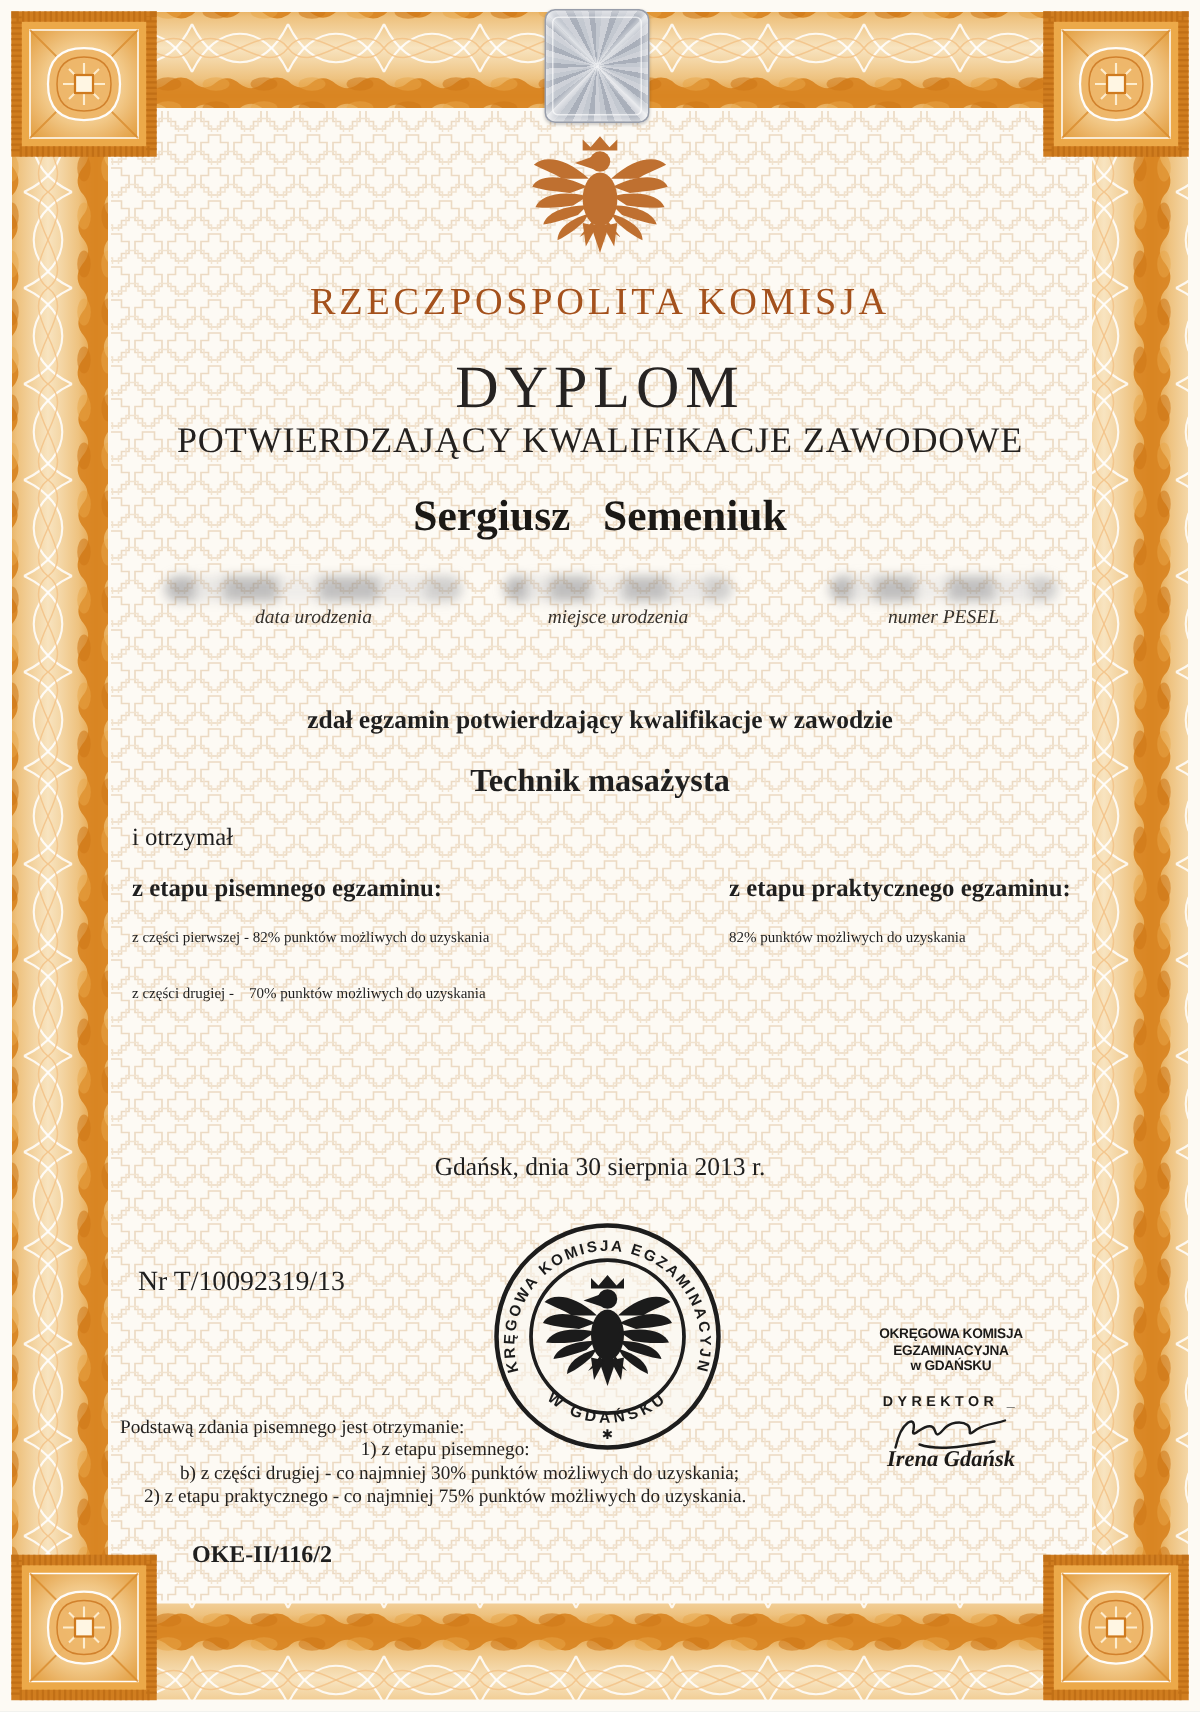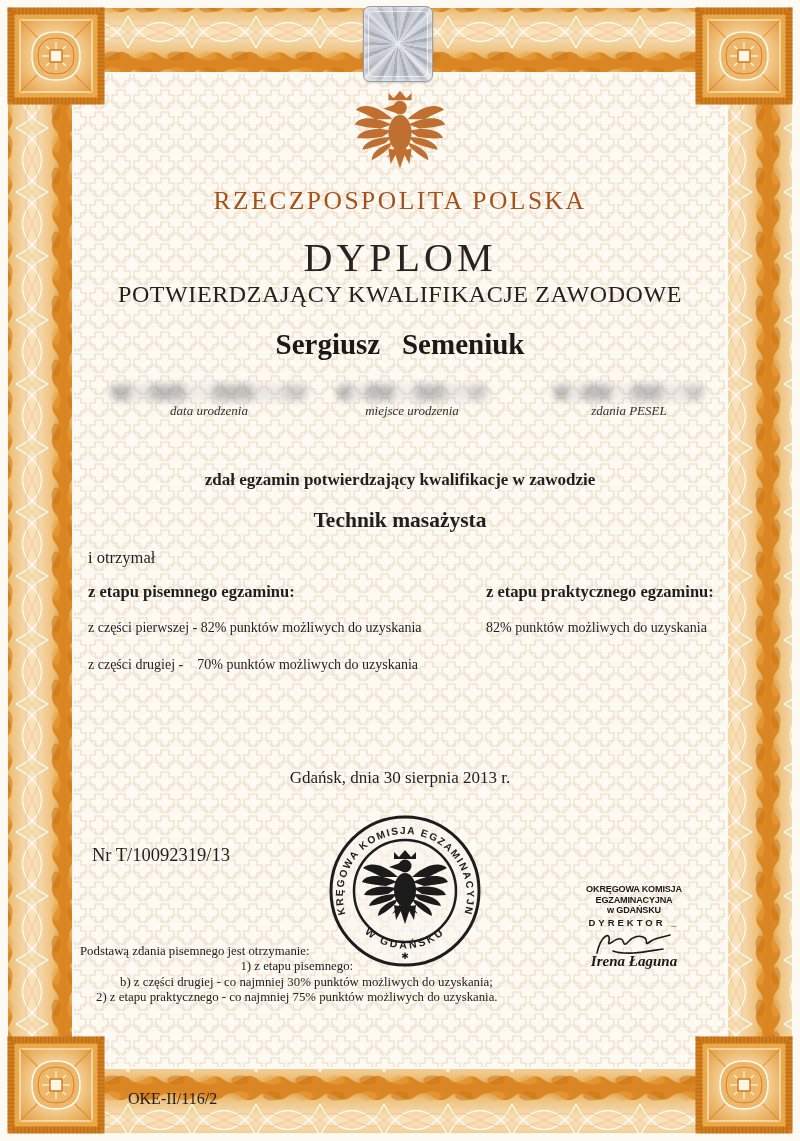--- a/index.html
+++ b/index.html
@@ -24,37 +24,37 @@
   .bb2{left:336px;top:384px;width:152px;}
   .bb3{left:553px;top:384px;width:152px;}
   .field-label{position:absolute;top:403px;font-size:13px;color:#35312c;text-align:center;font-style:italic;}
   .fl1{left:110px;width:198px;} .fl2{left:336px;width:152px;} .fl3{left:553px;width:152px;}
 
   .statement{top:470px;font-size:17px;font-weight:bold;}
   .profession{top:508px;font-size:21.5px;font-weight:bold;}
   .received{left:88px;top:548px;font-size:16.5px;}
   .col-head{font-size:16.5px;font-weight:bold;top:582px;}
   .ch-l{left:88px;} .ch-r{left:486px;}
-  .result{font-size:14px;}
+  .result{font-size:10px;}
   .r1{left:88px;top:620px;} .r2{left:88px;top:657px;} .rr{left:486px;top:620px;}
 
   .date-line{top:768px;font-size:17px;}
   .number{left:92px;top:845px;font-size:18.5px;}
 
   .sig-block{left:548px;top:884px;width:172px;text-align:center;
     font-family:"Liberation Sans","DejaVu Sans",sans-serif;color:#1c1a18;}
   .sig-org{font-size:9.3px;font-weight:bold;letter-spacing:-0.2px;line-height:10.5px;transform:scaleX(.98);}
-  .sig-role{font-size:9.5px;font-weight:bold;letter-spacing:3px;margin-top:1px;}
+  .sig-role{font-size:9.5px;font-weight:bold;letter-spacing:3px;margin-top:13px;}
   .sig-name{font-family:"Liberation Serif","DejaVu Serif",serif;font-size:15px;font-weight:bold;
     font-style:italic;margin-top:-6px;}
   .sig-scribble{display:block;margin:0 auto;margin-top:1px;}
 
   .footnote{left:80px;top:944px;font-size:12.8px;line-height:15.3px;color:#242220;}
   .fn-i1{padding-left:16px;text-align:center;} .fn-i2{padding-left:40px;}
-  .form-code{left:128px;top:1090px;font-size:16px;}
+  .form-code{left:128px;top:1028px;font-size:16px;font-weight:bold;}
 
   .hologram{position:absolute;left:363px;top:6px;width:68px;height:74px;z-index:3;border-radius:7px;
     border:1px solid #979daa;
     background:
       linear-gradient(45deg, rgba(255,255,255,0) 46%, rgba(255,255,255,.55) 50%, rgba(255,255,255,0) 54%),
       linear-gradient(135deg, rgba(255,255,255,0) 46%, rgba(255,255,255,.45) 50%, rgba(255,255,255,0) 54%),
       repeating-conic-gradient(from 8deg at 50% 50%, #ced1d8 0deg 7deg, #a9afba 7deg 14deg, #c3c8d0 14deg 21deg),
       linear-gradient(135deg,#d4d7dd,#9fa5b0);
     box-shadow: inset 0 0 7px rgba(255,255,255,.85), 0 1px 2px rgba(0,0,0,.18);}
   .hologram::after{content:"";position:absolute;inset:4px;border:1px solid rgba(255,255,255,.65);border-radius:4px;}
@@ -179,31 +179,31 @@
     <use href="#cornerOrn" x="8" y="1037"></use>
     <use href="#cornerOrn" x="696" y="1037"></use>
 
     <use href="#eagle" transform="translate(400,136) scale(1.05)" fill="#bf7030"></use>
   </svg>
 
   <div class="hologram"></div>
 
   <div class="layer">
 
-    <div class="abs ctr country">RZECZPOSPOLITA POLSKA</div>
+    <div class="abs ctr country">RZECZPOSPOLITA KOMISJA</div>
     <div class="abs ctr title">DYPLOM</div>
     <div class="abs ctr subtitle">POTWIERDZAJĄCY KWALIFIKACJE ZAWODOWE</div>
     <div class="abs ctr name pre">Sergiusz   Semeniuk</div>
 
     <div class="blur-bar bb1"></div>
     <div class="blur-bar bb2"></div>
     <div class="blur-bar bb3"></div>
     <div class="field-label fl1">data urodzenia</div>
     <div class="field-label fl2">miejsce urodzenia</div>
-    <div class="field-label fl3">zdania PESEL</div>
+    <div class="field-label fl3">numer PESEL</div>
 
     <div class="abs ctr profession">Technik masażysta</div>
     <div class="abs ctr statement">zdał egzamin potwierdzający kwalifikacje w zawodzie</div>
     <div class="abs received">i otrzymał</div>
 
     <div class="abs col-head ch-l">z etapu pisemnego egzaminu:</div>
     <div class="abs col-head ch-r">z etapu praktycznego egzaminu:</div>
     <div class="abs result r1">z części pierwszej - 82% punktów możliwych do uzyskania</div>
     <div class="abs result rr">82% punktów możliwych do uzyskania</div>
     <div class="abs result r2 pre">z części drugiej -    70% punktów możliwych do uzyskania</div>
@@ -229,21 +229,21 @@
     </svg>
 
     <div class="abs sig-block">
       <div class="sig-org">OKRĘGOWA KOMISJA EGZAMINACYJNA</div>
       <div class="sig-org">w GDAŃSKU</div>
       <div class="sig-role">DYREKTOR _</div>
       <svg class="sig-scribble" width="86" height="30" viewBox="0 0 86 30">
         <path d="M6,24 C10,6 20,2 18,12 C16,20 24,8 30,10 C34,11 31,20 38,12 C42,7 50,6 54,9 C58,12 52,18 60,12 C66,8 74,8 79,6
                  M22,22 C36,27 58,22 72,20" fill="none" stroke="#1c1c1c" stroke-width="1.6" stroke-linecap="round"></path>
       </svg>
-      <div class="sig-name">Irena Łaguna</div>
+      <div class="sig-name">Irena Gdańsk</div>
     </div>
 
     <div class="abs footnote">
       <div>Podstawą zdania pisemnego jest otrzymanie:</div>
       <div class="fn-i1">1) z etapu pisemnego:</div>
       <div class="fn-i2">b) z części drugiej - co najmniej 30% punktów możliwych do uzyskania;</div>
       <div class="fn-i1">2) z etapu praktycznego - co najmniej 75% punktów możliwych do uzyskania.</div>
     </div>
 
     <div class="abs form-code">OKE-II/116/2</div>

